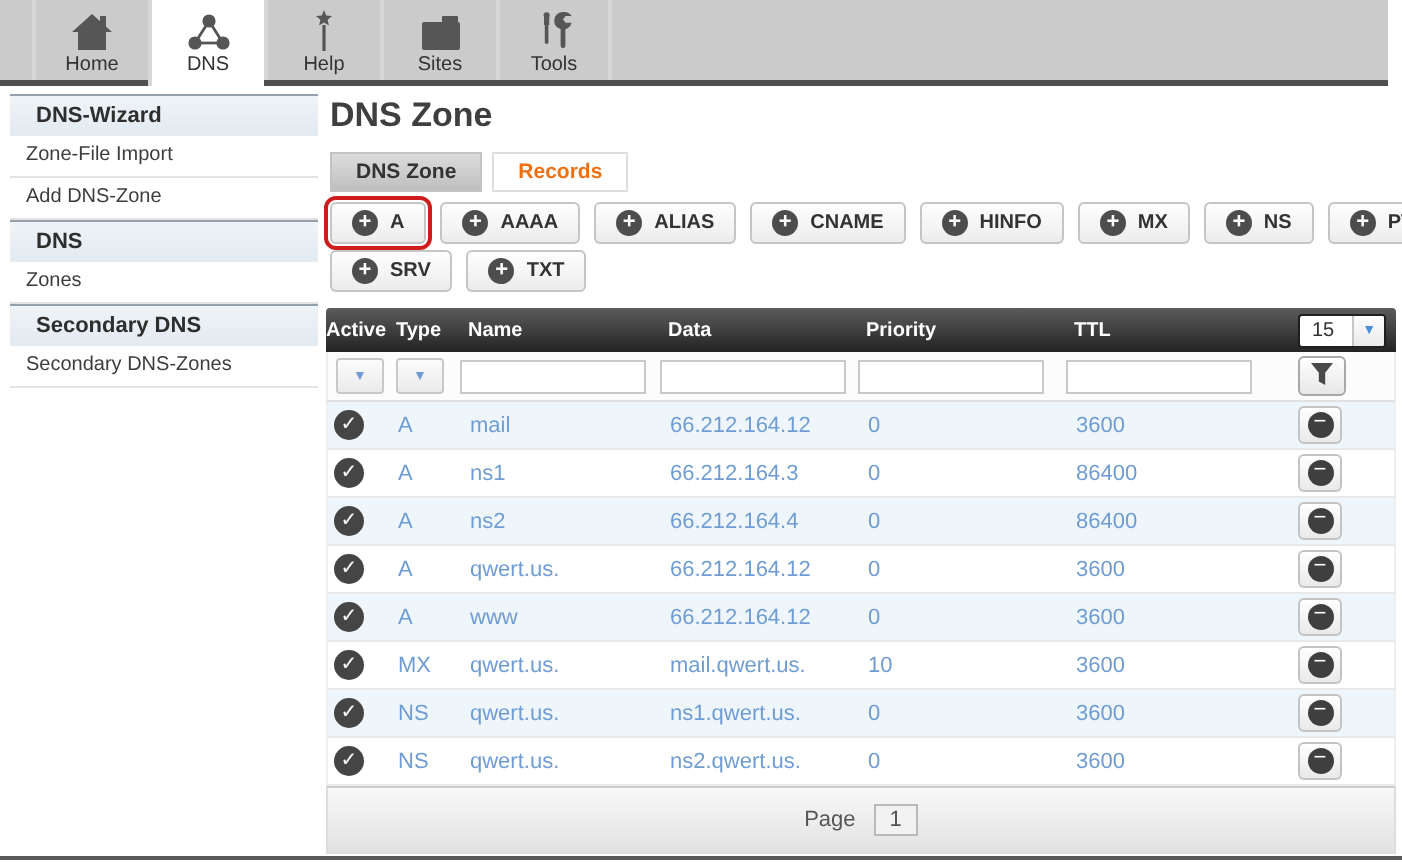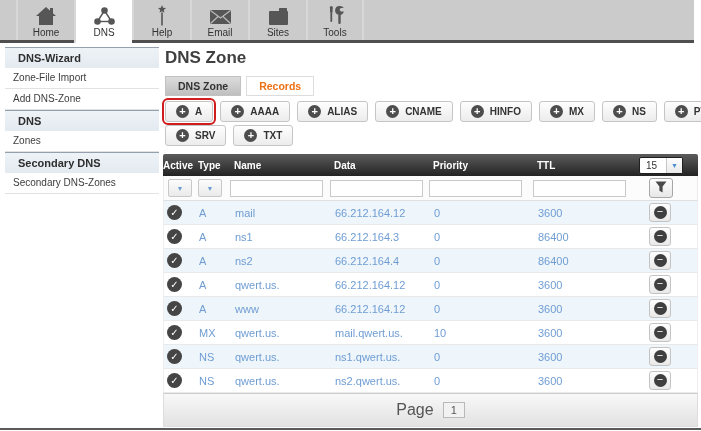--- a/index.html
+++ b/index.html
@@ -71,21 +71,21 @@
     background: linear-gradient(#5c5c5c, #232323); border-radius: 2px 2px 0 0;
   }
   .th { font-size: 10px; font-weight: bold; color: #fff; padding-left: 5px; }
   .col-active { width: 30px; padding-left: 0; }
   .col-type { width: 36px; }
   .col-name { width: 100px; }
   .col-data { width: 99px; }
   .col-priority { width: 104px; }
   .col-ttl { width: 106px; }
   .col-actions { flex: 1; display: flex; align-items: center; }
-  .thead .col-actions { justify-content: flex-end; padding-right: 15px; }
+  .thead .col-actions { justify-content: flex-end; padding-right: 5px; }
 
   .pp-select { display: flex; align-items: stretch; height: 17px; background: #fff; border: 1px solid #1f1f1f; border-radius: 2px; cursor: pointer; overflow: hidden; }
   .pp-val { font-size: 10px; color: #333; padding: 2px 9px 0 6px; }
   .pp-arrow { font-size: 7px; color: #4a8fd4; border-left: 1px solid #c6c6c6; padding: 0 4px; line-height: 16px; background: linear-gradient(#fdfdfd, #eaeaea); }
 
   .filter-row {
     display: flex; align-items: center; height: 25px; background: #fcfcfc;
     border-bottom: 1px solid #e0e0e0; border-left: 1px solid #ececec; border-right: 1px solid #ececec;
   }
   .f-cell { display: flex; align-items: center; }
@@ -120,21 +120,21 @@
     background: linear-gradient(#fff, #e9e9e9);
     display: flex; align-items: center; justify-content: center; cursor: pointer;
   }
   .minus-icon { width: 13px; height: 13px; border-radius: 50%; background: #3f3f3f; color: #fff; font-size: 11px; line-height: 11px; text-align: center; }
 
   .tfoot {
     height: 34px; background: linear-gradient(#f8f8f8, #e2e2e2);
     border: 1px solid #ddd; border-top: 1px solid #ccc;
     display: flex; align-items: center; justify-content: center; gap: 9px;
   }
-  .page-label { font-size: 16px; color: #555; }
+  .page-label { font-size: 11px; color: #555; }
   .page-box { font-size: 11px; color: #555; background: #f2f2f2; border: 1px solid #b9b9b9; padding: 1px 7px; }
 
   .bottom-line { position: absolute; left: 0; top: 428px; width: 701px; height: 2px; background: #5a5a5a; }
 </style>
 </head>
 <body>
 
 <div class="page">
   <div class="toolbar" id="toolbar">
       <div class="tb-btn">
@@ -169,29 +169,20 @@
             <g fill="#565656">
               <path d="M8 0 l1.1 2.7 2.9 .3 -2.2 1.9 .65 2.9 -2.45 -1.6 -2.45 1.6 .65 -2.9 -2.2 -1.9 2.9 -.3 Z"></path>
               <rect x="7.2" y="7.5" width="1.6" height="13"></rect>
             </g>
           </svg>
         </span>
         <span class="tb-label">Help</span>
       </div>
       <div class="tb-btn">
         <span class="tb-icon">
-          <svg width="23" height="18" viewBox="0 0 23 18">
-            <rect x="1" y="2" width="21" height="14" rx="1" fill="#565656"></rect>
-            <path d="M1.5 2.5 L11.5 10 L21.5 2.5 M1.5 15.5 L8.8 8.8 M21.5 15.5 L14.2 8.8" stroke="#b9b9b9" stroke-width="1.3" fill="none"></path>
-          </svg>
-        </span>
-        <span class="tb-label">Email</span>
-      </div>
-      <div class="tb-btn">
-        <span class="tb-icon">
           <svg width="23" height="19" viewBox="0 0 23 19">
             <g fill="#565656">
               <rect x="12" y="1" width="8" height="4" rx="0.5"></rect>
               <rect x="2" y="4" width="19" height="14" rx="1"></rect>
             </g>
           </svg>
         </span>
         <span class="tb-label">Sites</span>
       </div>
       <div class="tb-btn">

